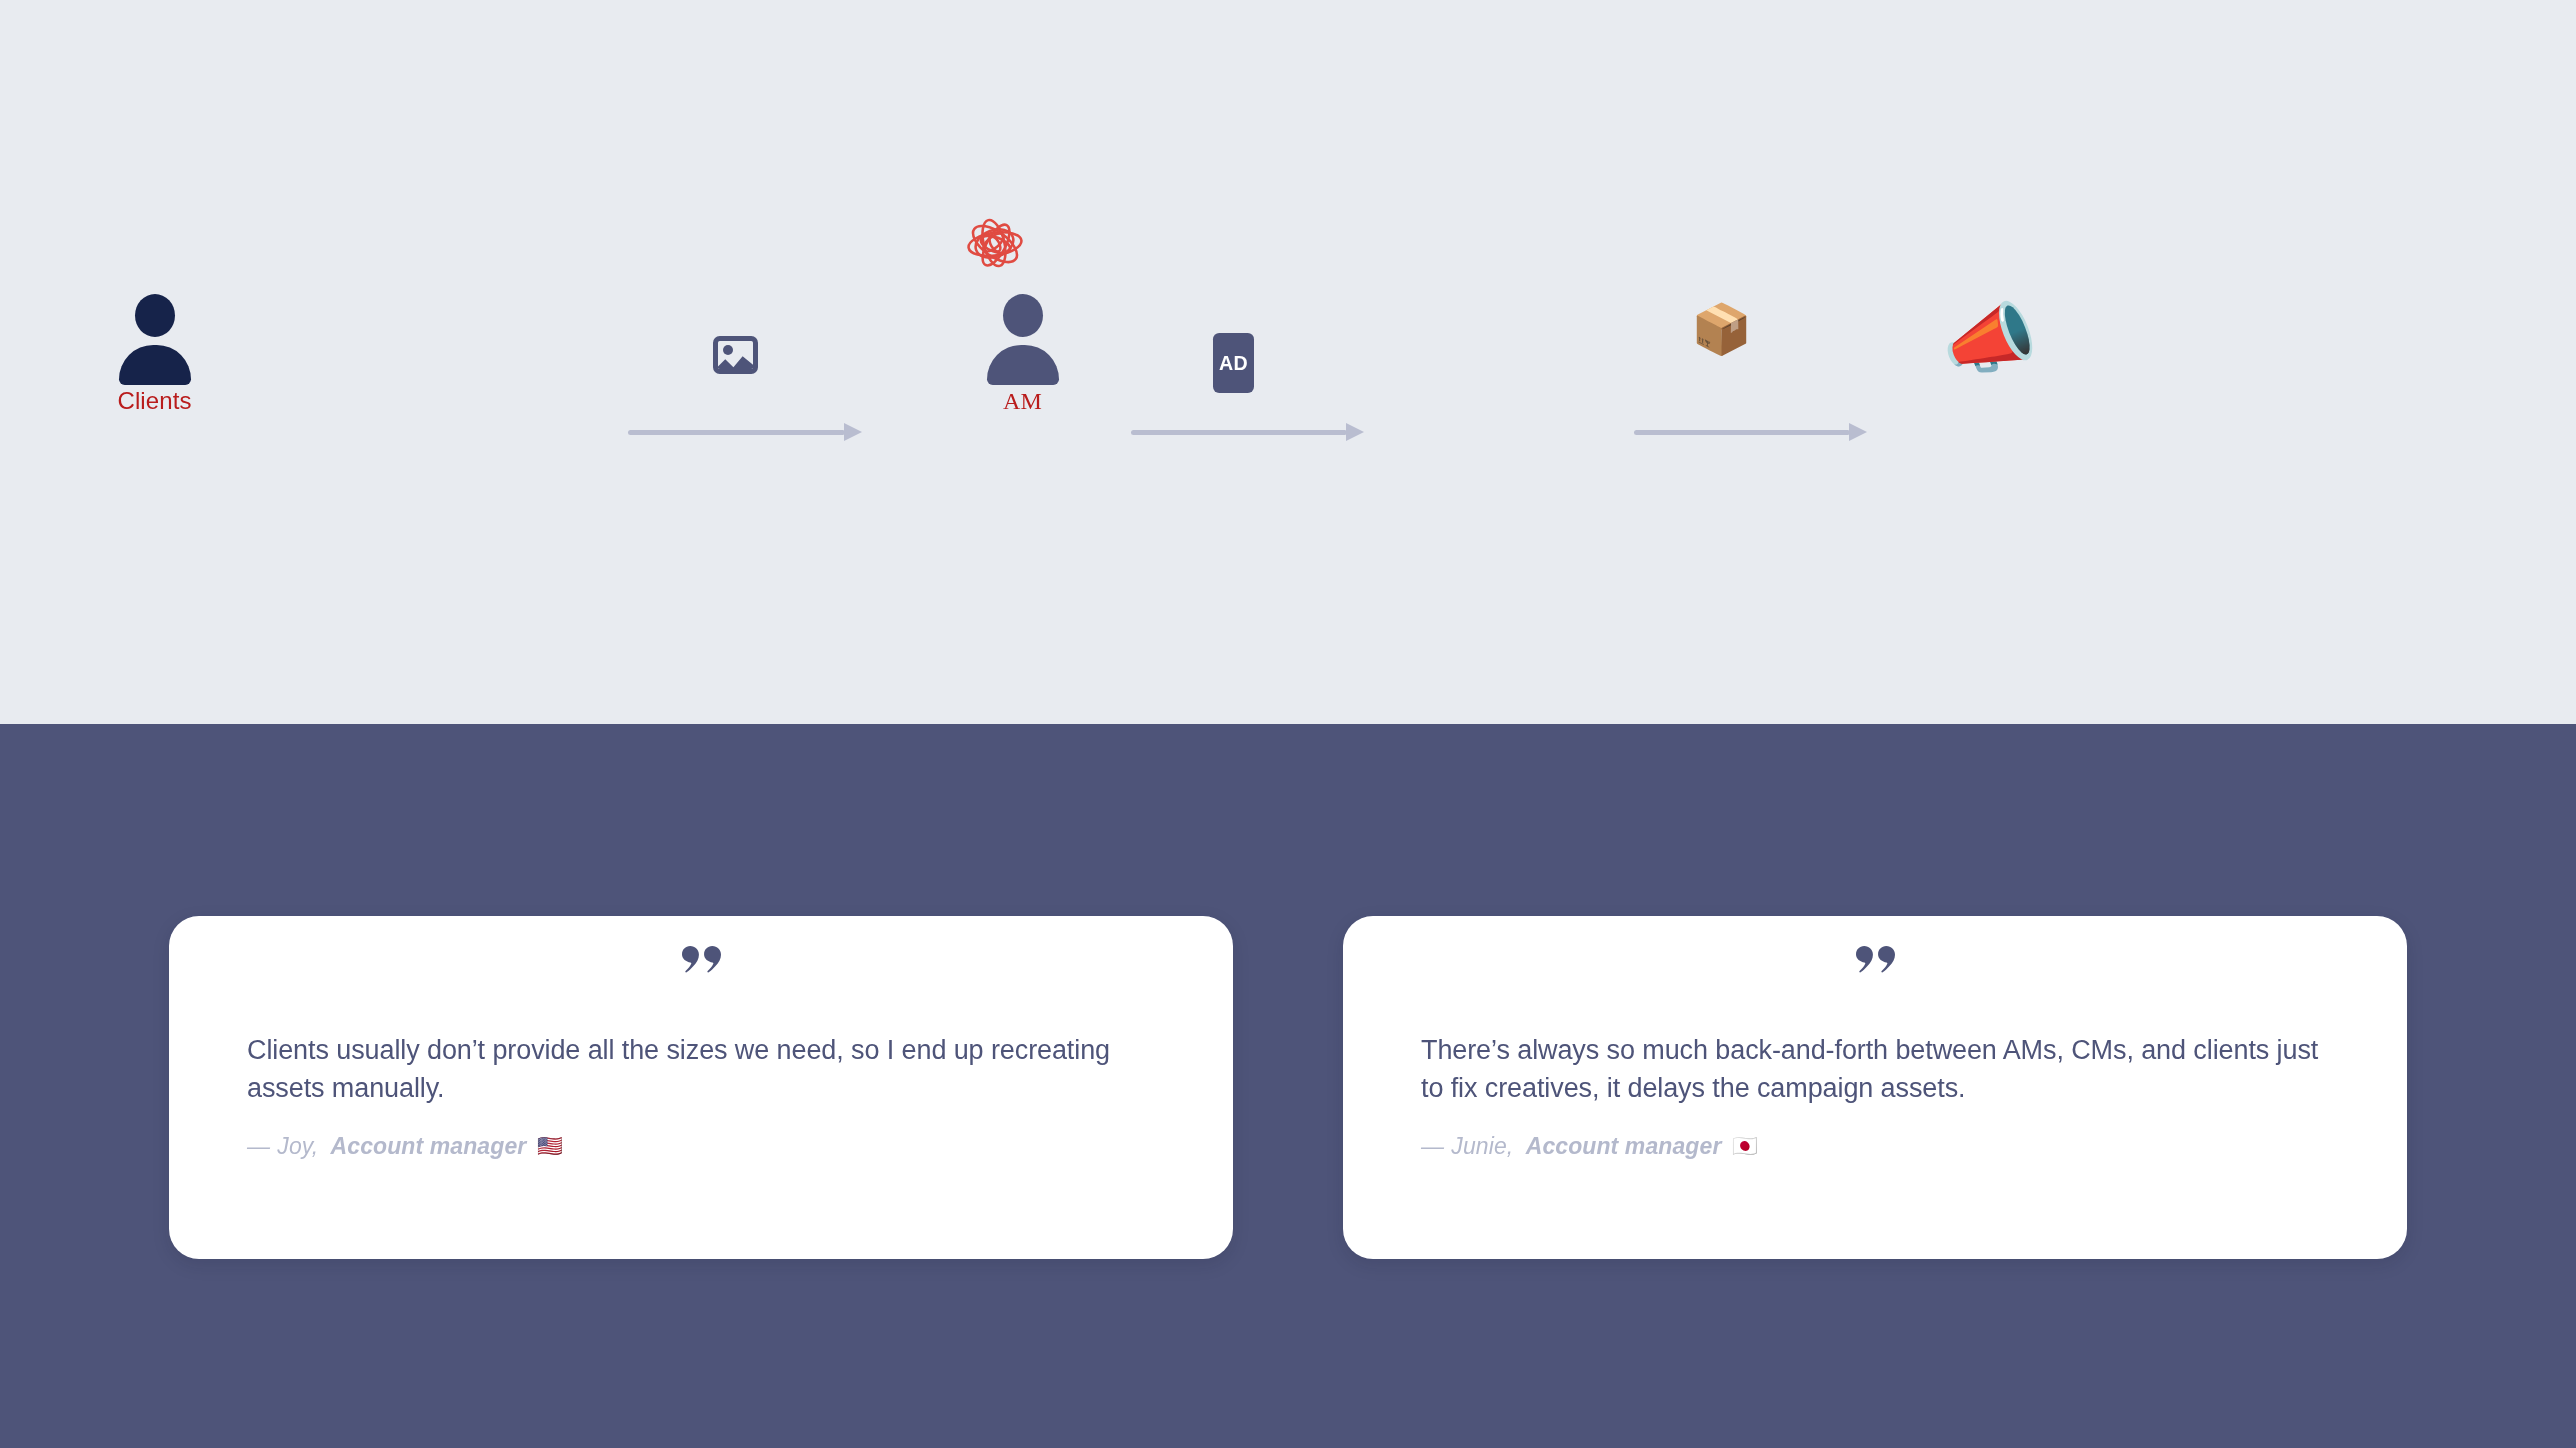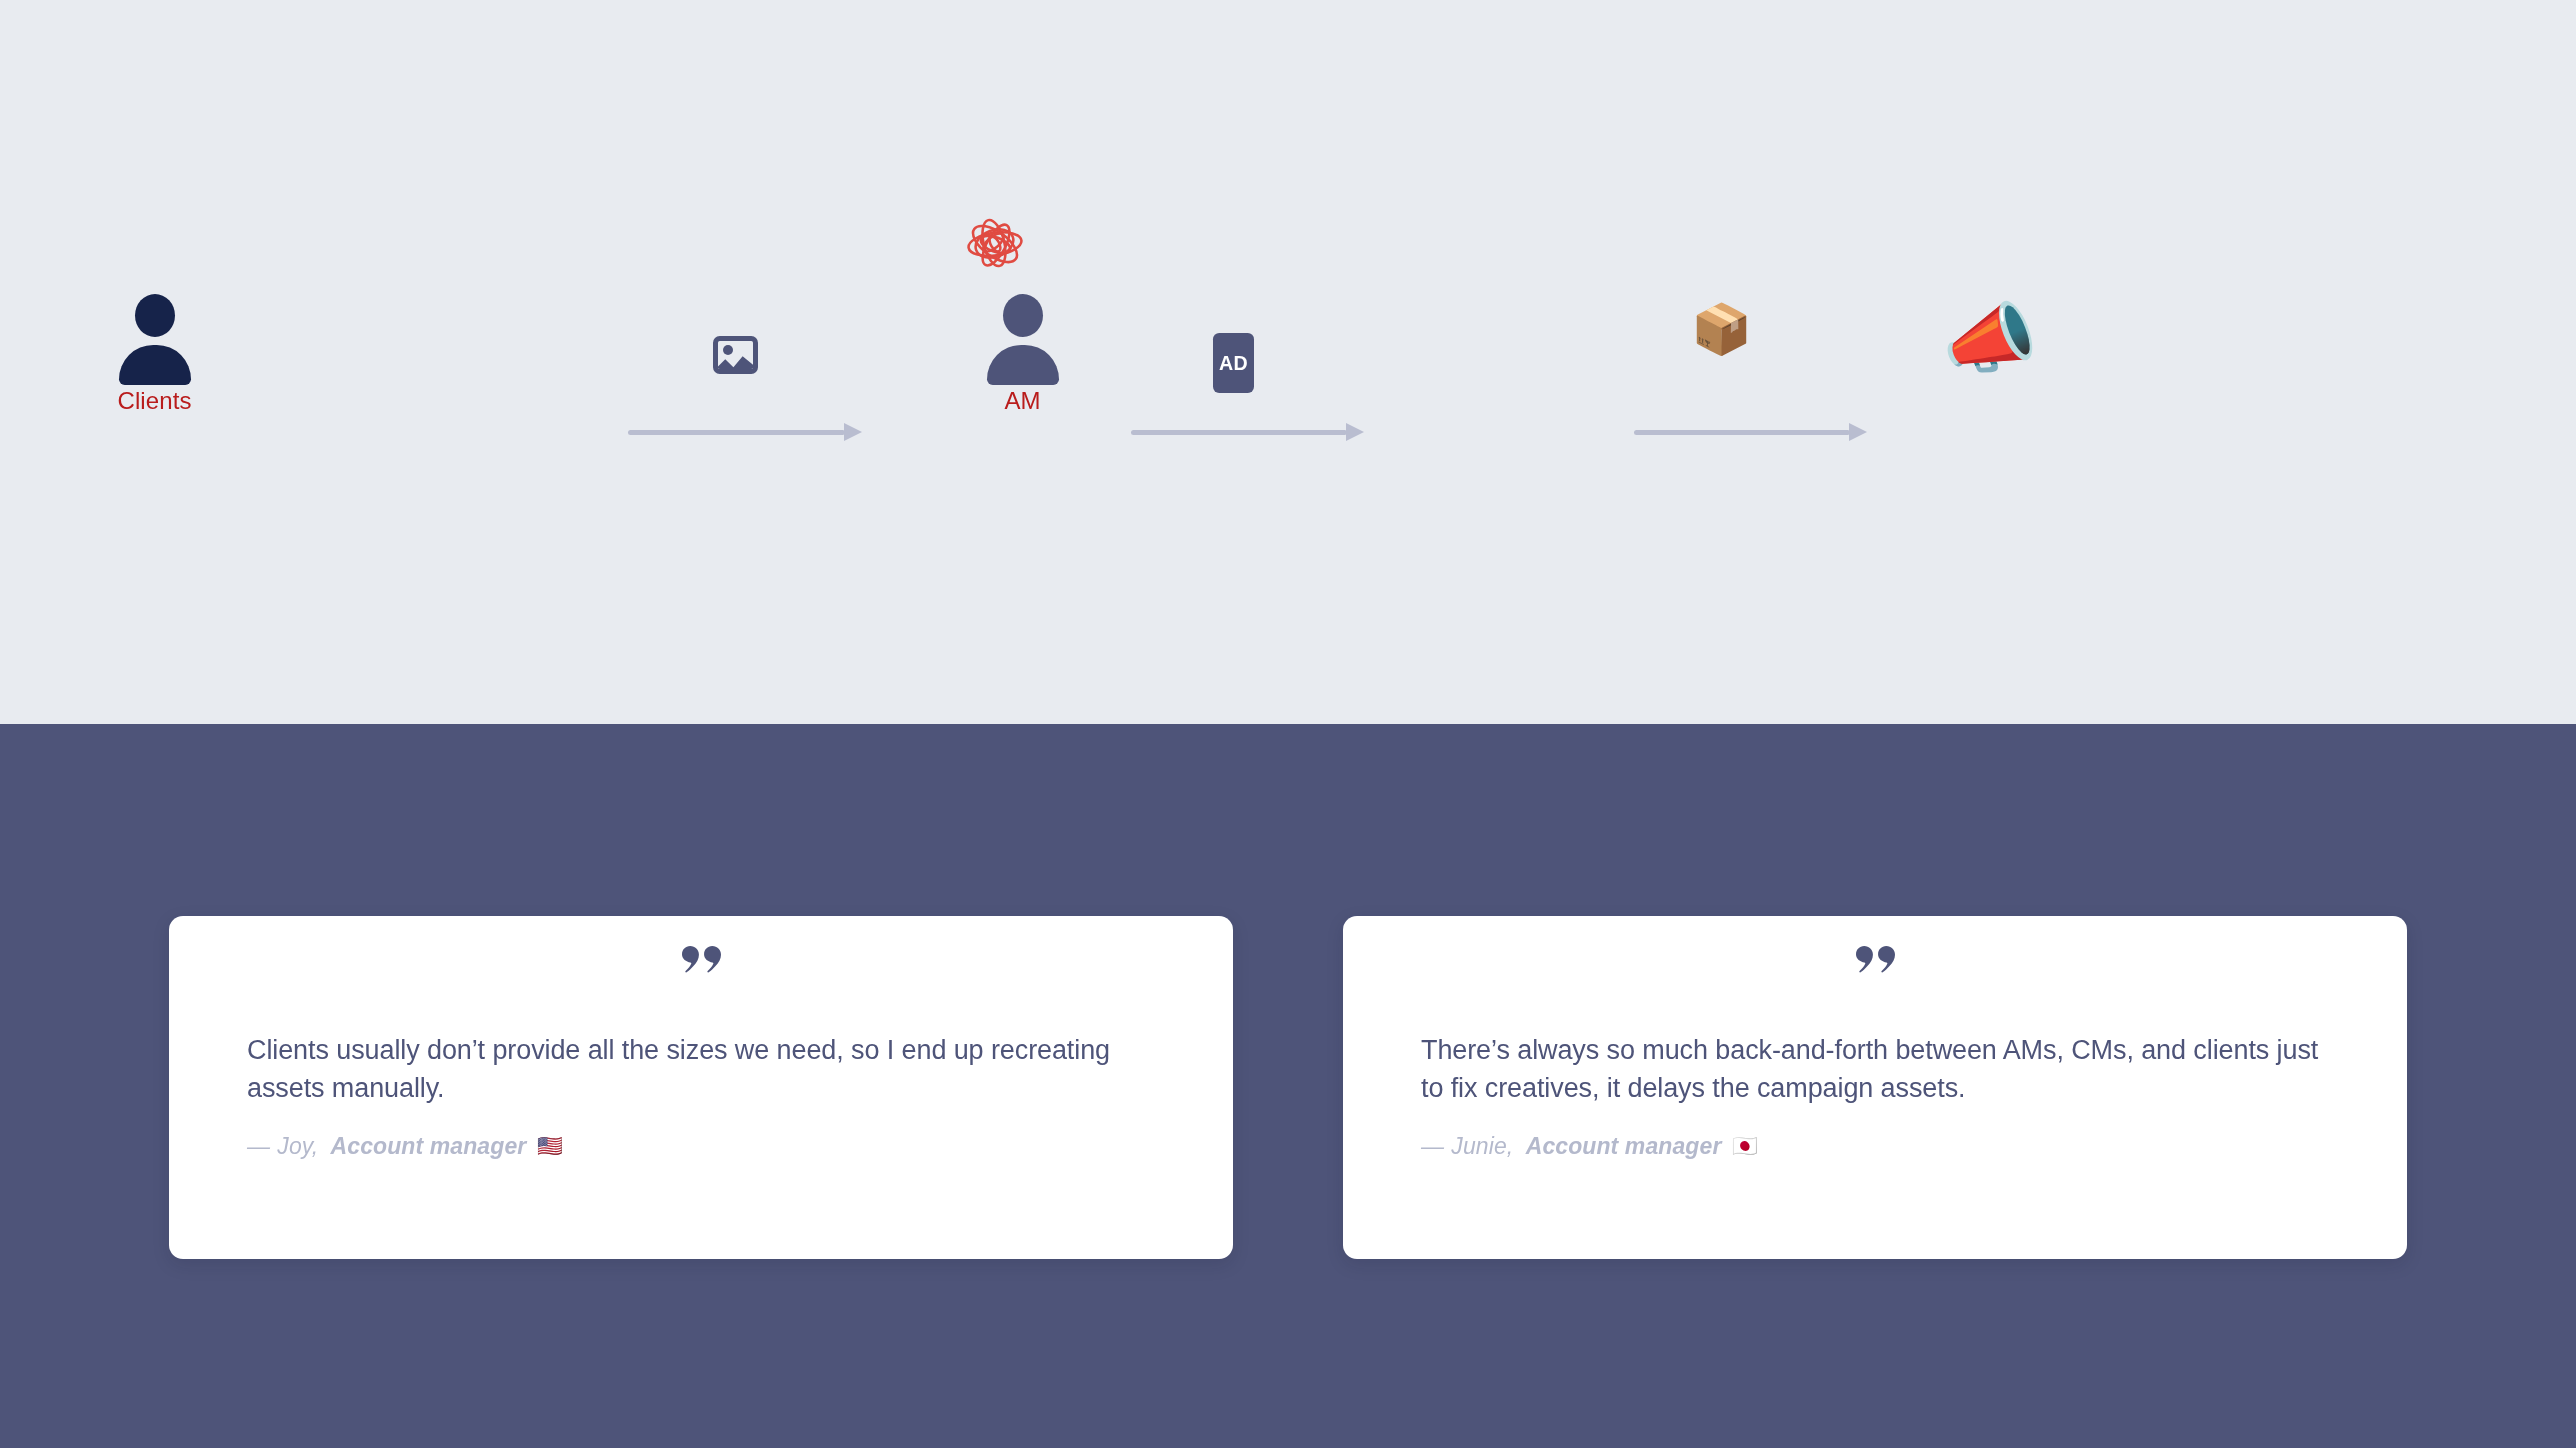--- a/index.html
+++ b/index.html
@@ -36,21 +36,21 @@
   }
   .node .label{
     margin-top:7px;
     font-size:24px;
     color:#b91c1c;
     letter-spacing:0.1px;
     line-height:1;
   }
 
   .node-clients{ left:72px; top:67px; --c:#16234a; }
-  .node-am     { left:940px; top:67px; --c:#4e5479; }
+  .node-am     { left:940px; top:67px;font-family:Liberation Serif, serif; --c:#4e5479; }
   .node-cm     { left:1453px; top:67px; --c:#16234a; }
 
   
   .arrow{ position:absolute; height:20.6px; }
   .arrow .shaft{
     position:absolute; left:0; top:8.2px; height:4.6px; border-radius:2.6px;
     background:#b9bdd0; width:calc(100% - 17.5px);
   }
   .arrow .head{
     position:absolute; right:0; top:1px;
@@ -108,21 +108,21 @@
     background:#4e5479;
   }
   .cards{
     position:absolute; left:169px; top:192px;
     width:2238px; height:343px;
     display:flex; justify-content:space-between;
   }
   .quote-card{
     width:1064px; height:343px;
     background:#ffffff;
-    border-radius:14px;
+    border-radius:30px;
     box-shadow:0 5.2px 17.5px rgba(20,26,50,.13);
     padding:29px 78px 0 78px;
   }
   .quote-mark{
     width:100%; text-align:center;
     height:62px;
   }
   .quote-mark svg{ display:block; margin:0 auto; }
   .quote-text{
     margin-top:24px;

